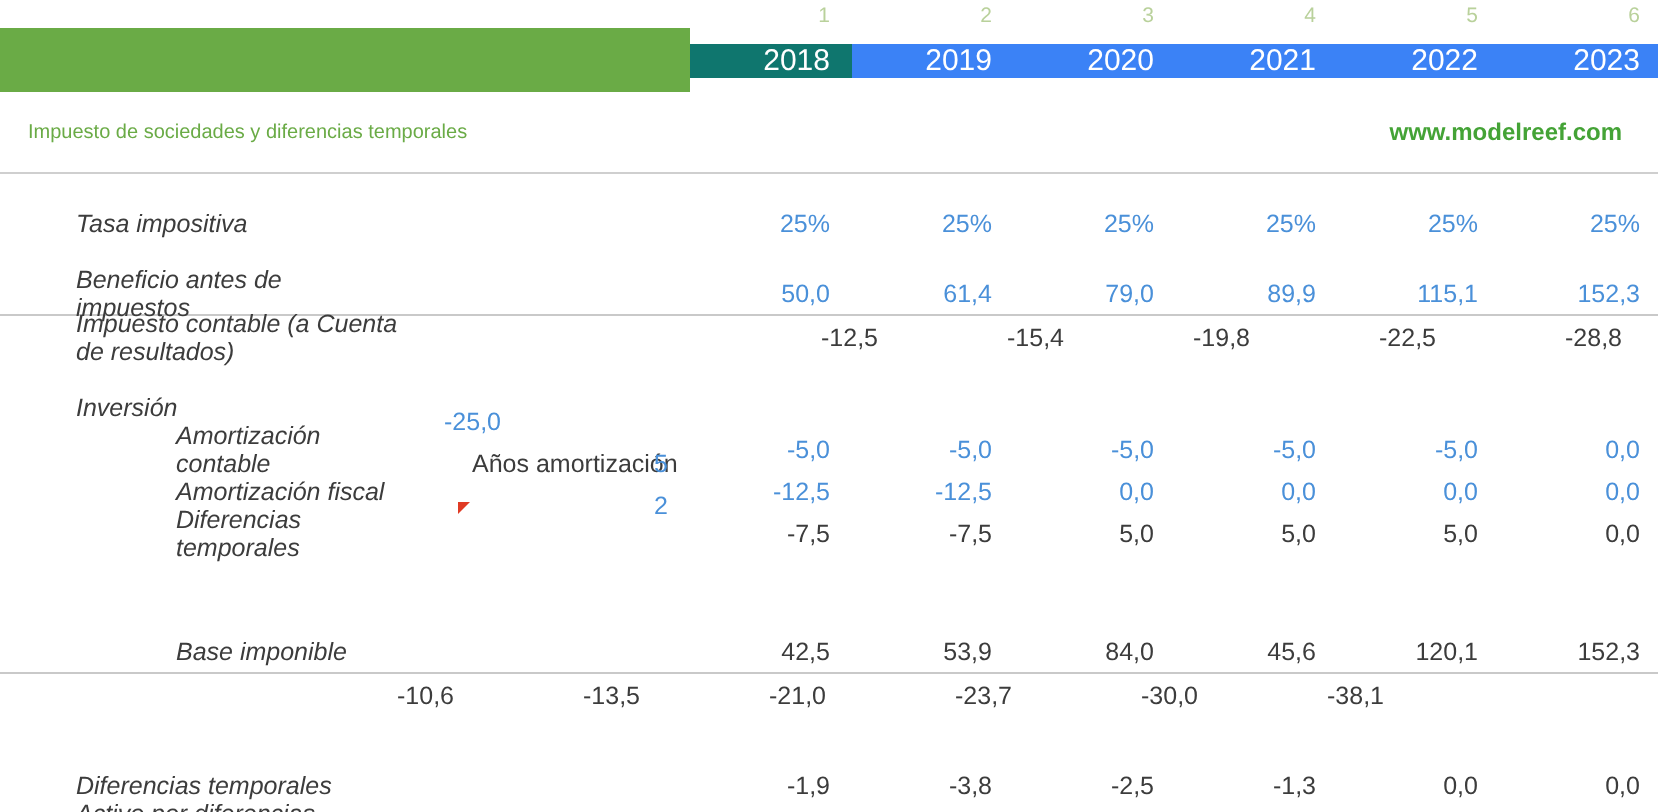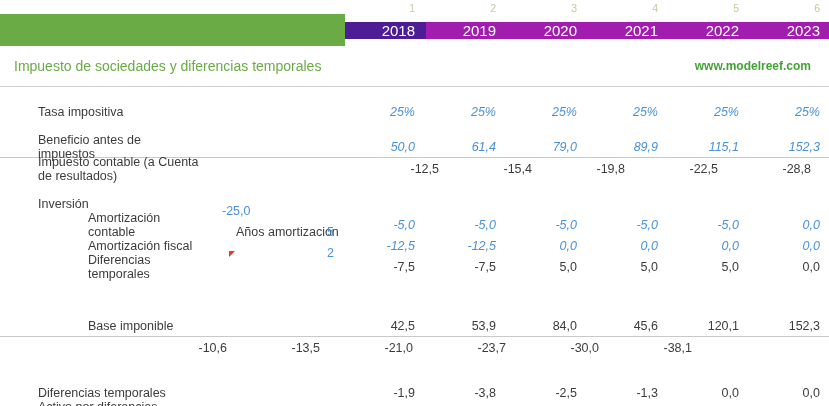--- a/index.html
+++ b/index.html
@@ -50,26 +50,26 @@
     background: #ffffff;
   }
   .period-index-row .idx-spacer {
     flex: 0 0 345px;
   }
   .period-index-row .col {
     color: #b9d19b;
     font-size: 10.5px;
   }
   .band {
-    background: #a21caf;
+    background: #3b82f6;
     color: #ffffff;
     font-size: 15px;
   }
   .band.past {
-    background: #4c1d95;
+    background: #0f766e;
   }
 
   .green-strip {
     position: absolute;
     left: 0;
     top: 14px;
     width: 345px;
     height: 32px;
     background: #6aab46;
   }
@@ -77,21 +77,21 @@
   
   .title-row {
     position: relative;
     height: 40px;
     display: flex;
     align-items: center;
     border-bottom: 1px solid #cfcfcf;
   }
   .doc-title {
     color: #6aab46;
-    font-size: 14px;
+    font-size: 10px;
     padding-left: 14px;
   }
   .site-url {
     position: absolute;
     right: 18px;
     color: #44a336;
     font-size: 12px;
     font-weight: bold;
   }
 
@@ -103,20 +103,21 @@
     display: flex;
     height: 21px;
     align-items: center;
   }
   .label {
     flex: 0 0 200px;
     width: 200px;
     box-sizing: border-box;
     padding-left: 38px;
     color: #3c3c3c;
+    font-style: italic;
   }
   .label.indent {
     padding-left: 88px;
   }
   .mid {
     flex: 0 0 145px;
     width: 145px;
     box-sizing: border-box;
     position: relative;
   }
@@ -140,21 +141,20 @@
   }
   .val {
     flex: 0 0 81px;
     width: 81px;
     box-sizing: border-box;
     text-align: right;
     padding-right: 11px;
   }
   .blue {
     color: #4a90d9;
-    font-style: italic;
   }
   .dark {
     color: #3c3c3c;
   }
   .spacer-row {
     height: 14px;
   }
   .spacer-row.big {
     height: 24px;
   }

